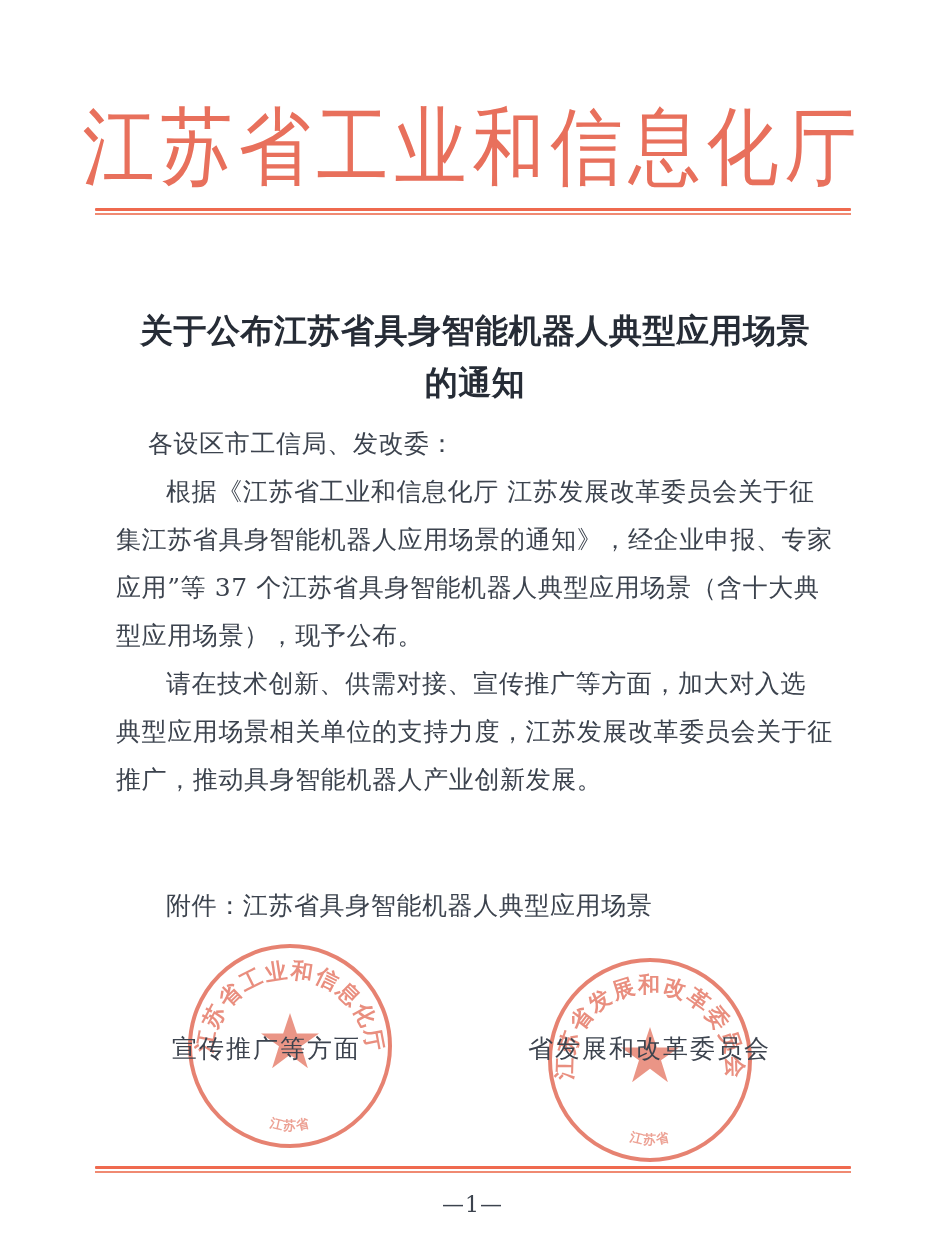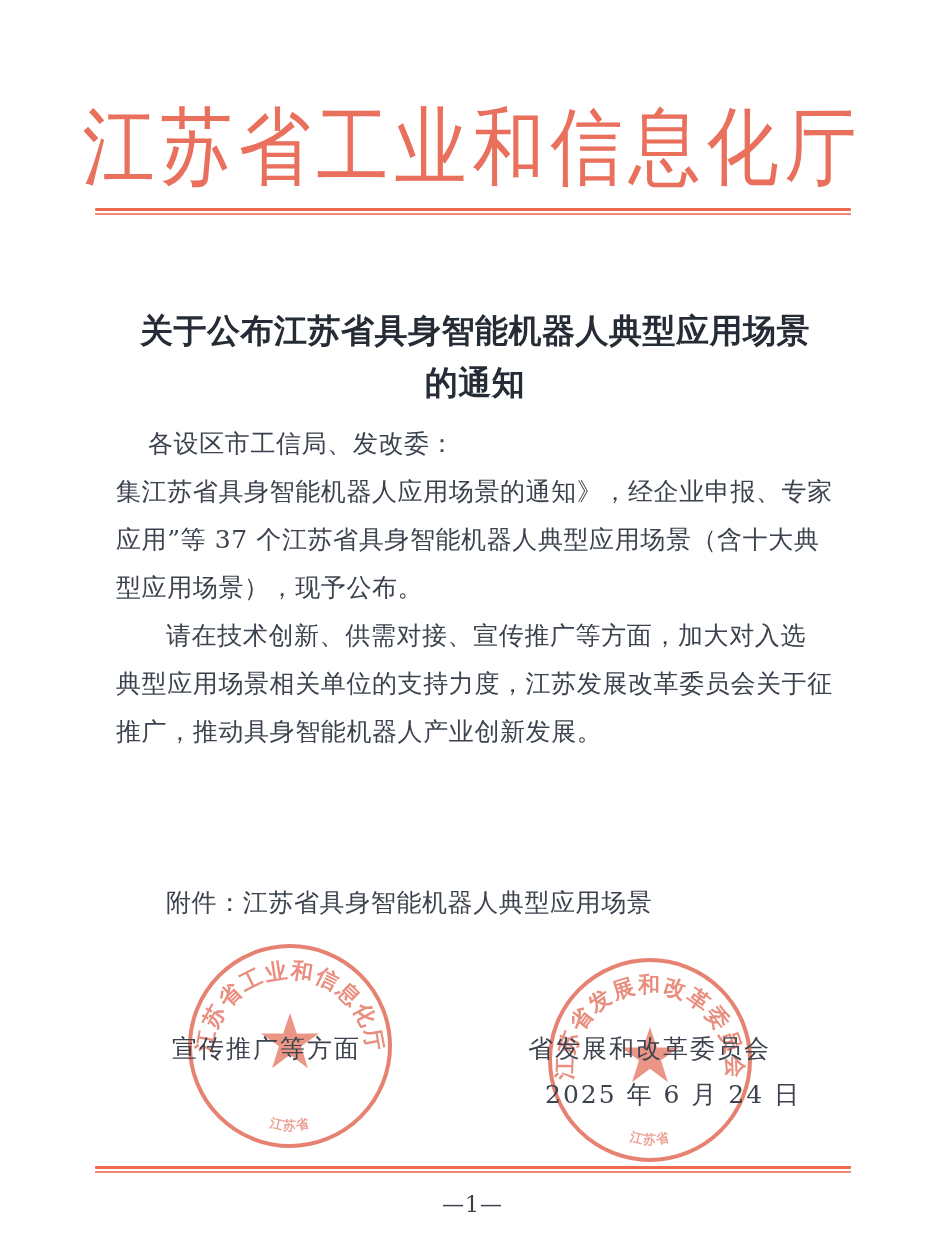--- a/index.html
+++ b/index.html
@@ -110,21 +110,21 @@
   }
   .para-lines .ln.ind {
     padding-left: 50px;
   }
 
   
   .attachment {
     position: absolute;
     left: 166px;
     top: 888px;
-    font-family: Liberation Mono, monospace;
+    font-family: Liberation Sans, sans-serif;
     font-size: 25px;
     line-height: 34px;
     color: #3c434e;
     letter-spacing: 0.6px;
     white-space: nowrap;
     text-align: center;
   }
 
   
   .seal {
@@ -240,20 +240,21 @@
   <div class="doc-title">
     <span>关于公布江苏省具身智能机器人典型应用场景</span>
     <span class="t-line2">的通知</span>
   </div>
 
   <div class="body-block">
 
     <p class="para salutation">各设区市工信局、发改委：</p>
 
     <div class="para para-lines">
+      <span class="ln ind">根据《江苏省工业和信息化厅  江苏发展改革委员会关于征</span>
       <span class="ln">集江苏省具身智能机器人应用场景的通知》，经企业申报、专家</span>
       <span class="ln">应用”等 37 个江苏省具身智能机器人典型应用场景（含十大典</span>
       <span class="ln">型应用场景），现予公布。</span>
     </div>
 
     <div class="para para-lines">
       <span class="ln ind">请在技术创新、供需对接、宣传推广等方面，加大对入选</span>
       <span class="ln">典型应用场景相关单位的支持力度，江苏发展改革委员会关于征</span>
       <span class="ln">推广，推动具身智能机器人产业创新发展。</span>
     </div>
@@ -298,21 +299,20 @@
       </defs>
       <text>
         <textPath href="#arcBot2R" startOffset="50%" text-anchor="middle">江苏省</textPath>
       </text>
     </svg>
     <div class="seal-star"></div>
   </div>
 
   <div class="sig sig-left">宣传推广等方面</div>
   <div class="sig sig-right">省发展和改革委员会</div>
-  <div class="sig-date">2025 年 6 月 24 日</div>
 
   <div class="rule-bottom">
     <div class="rule-thick"></div>
     <div class="rule-gap"></div>
     <div class="rule-thin"></div>
   </div>
 
   <div class="page-number">—1—</div>
 
 </div>

